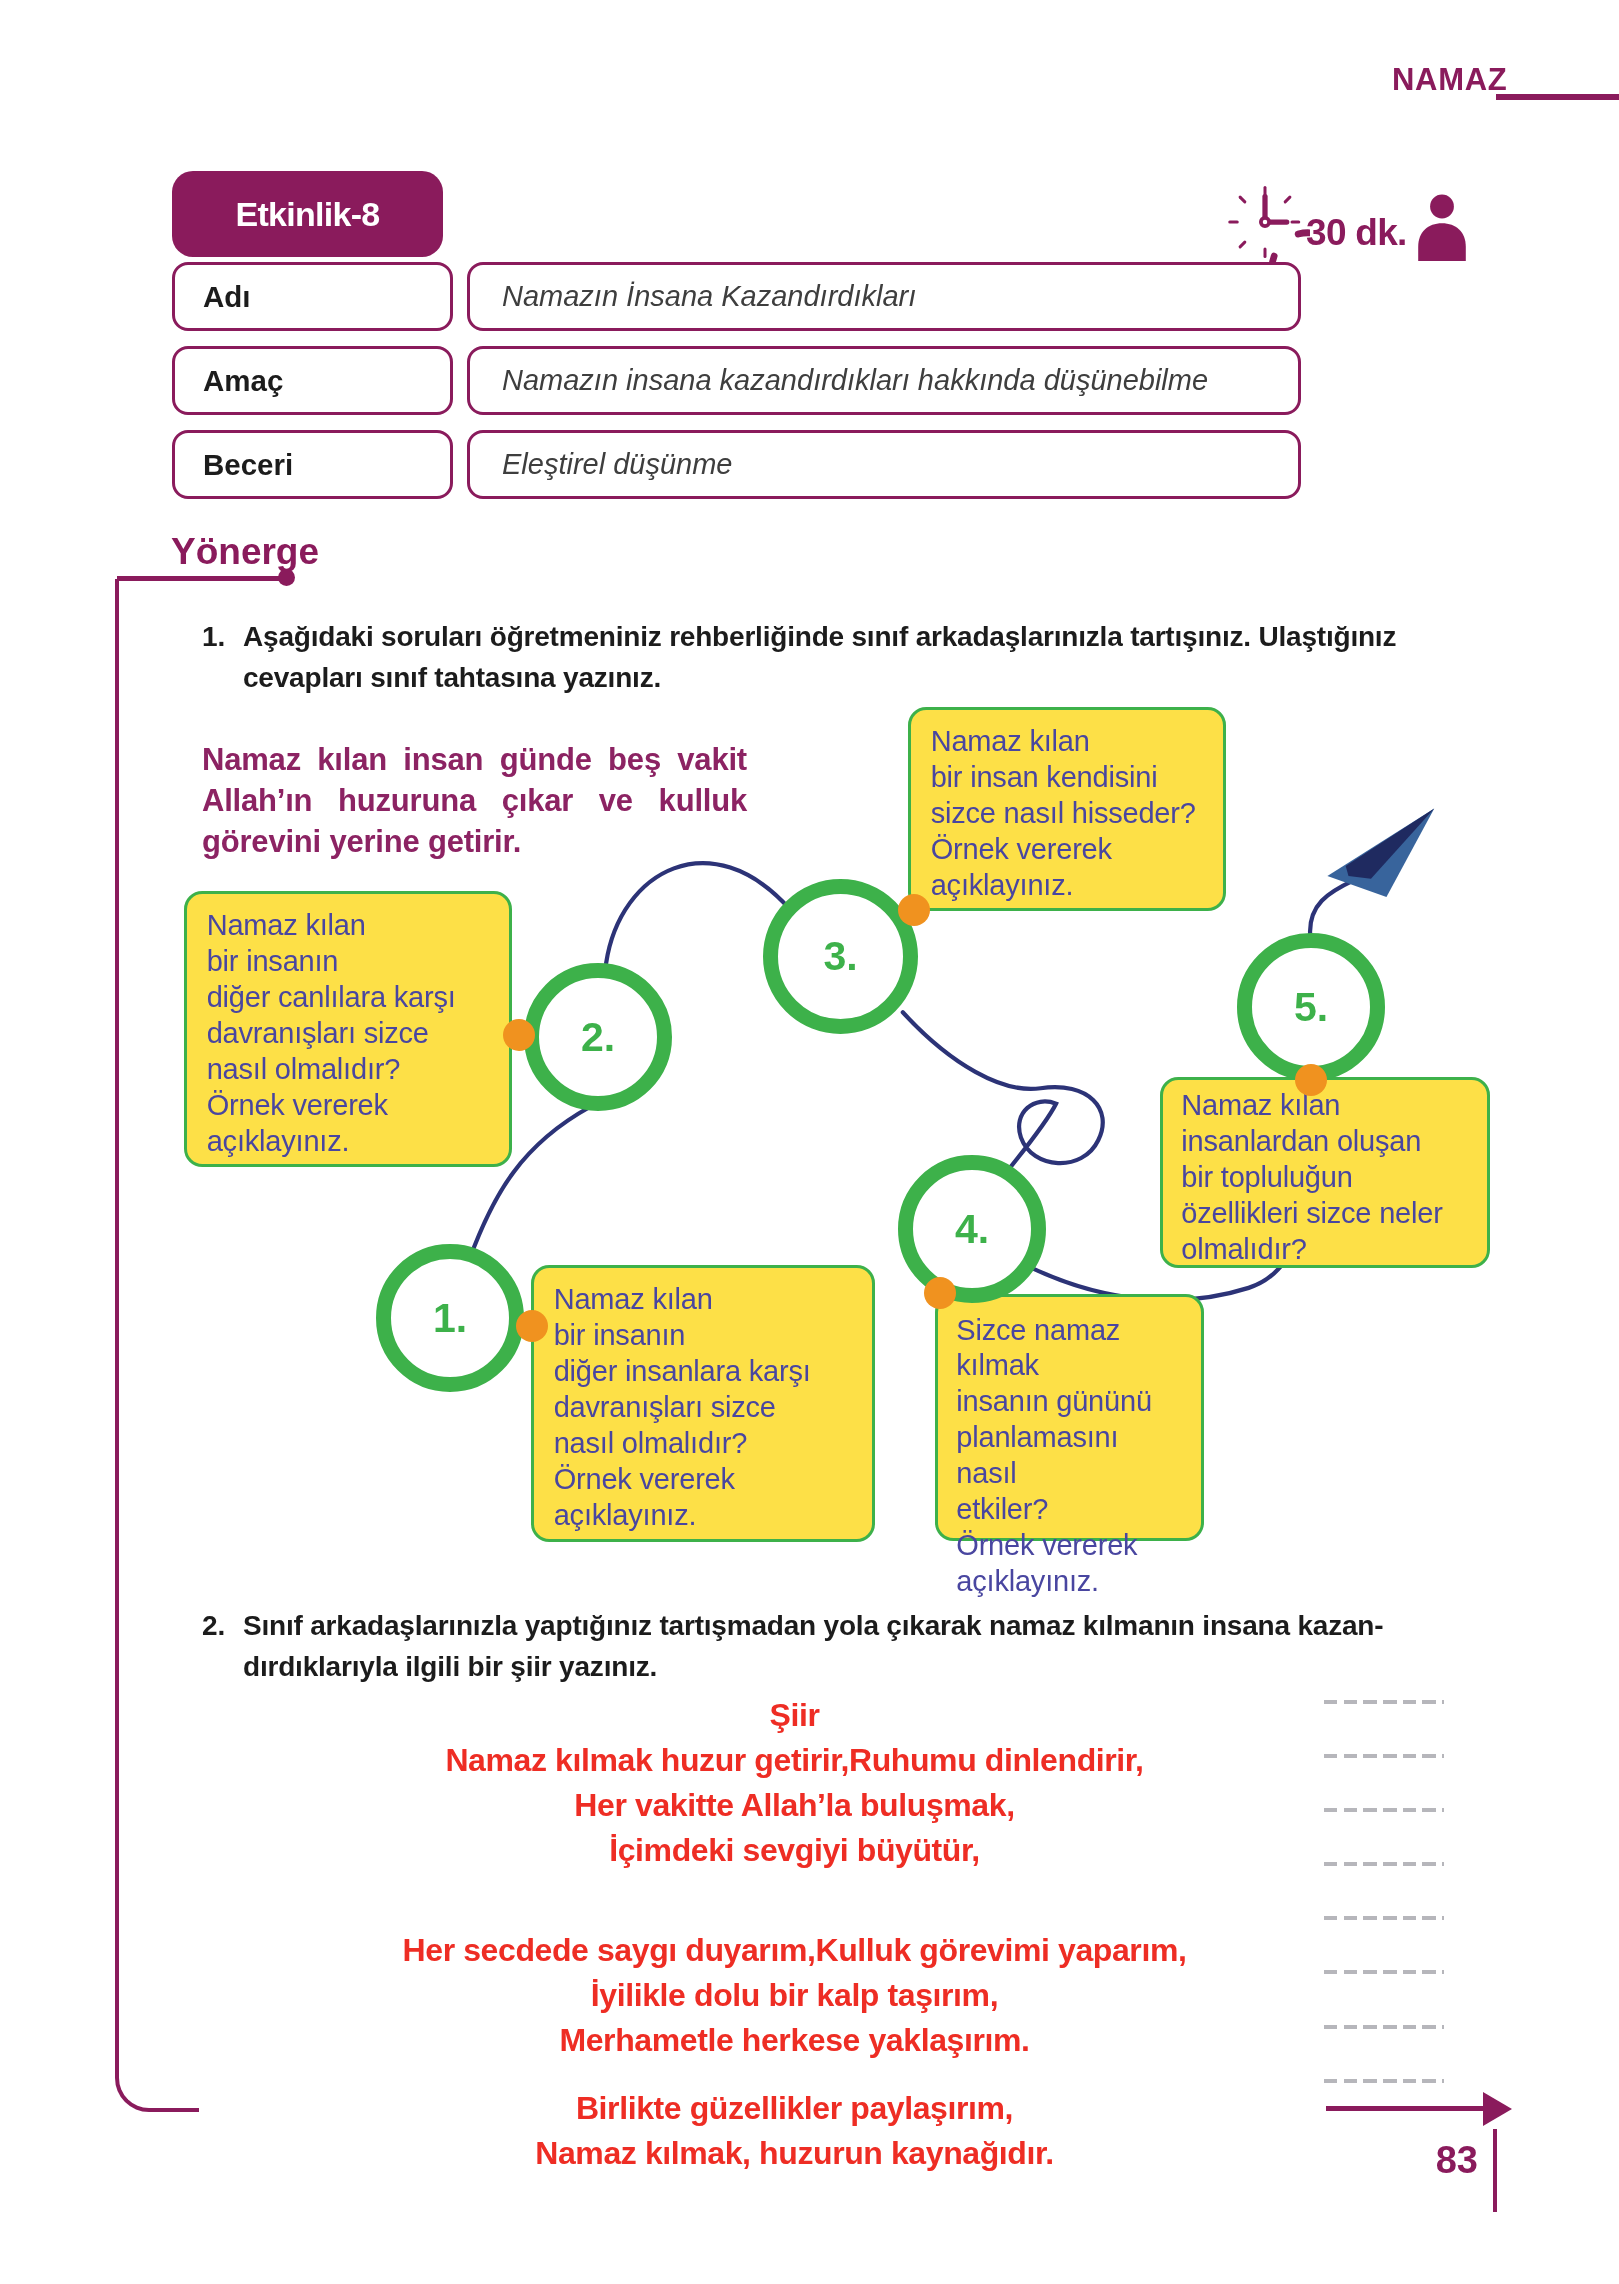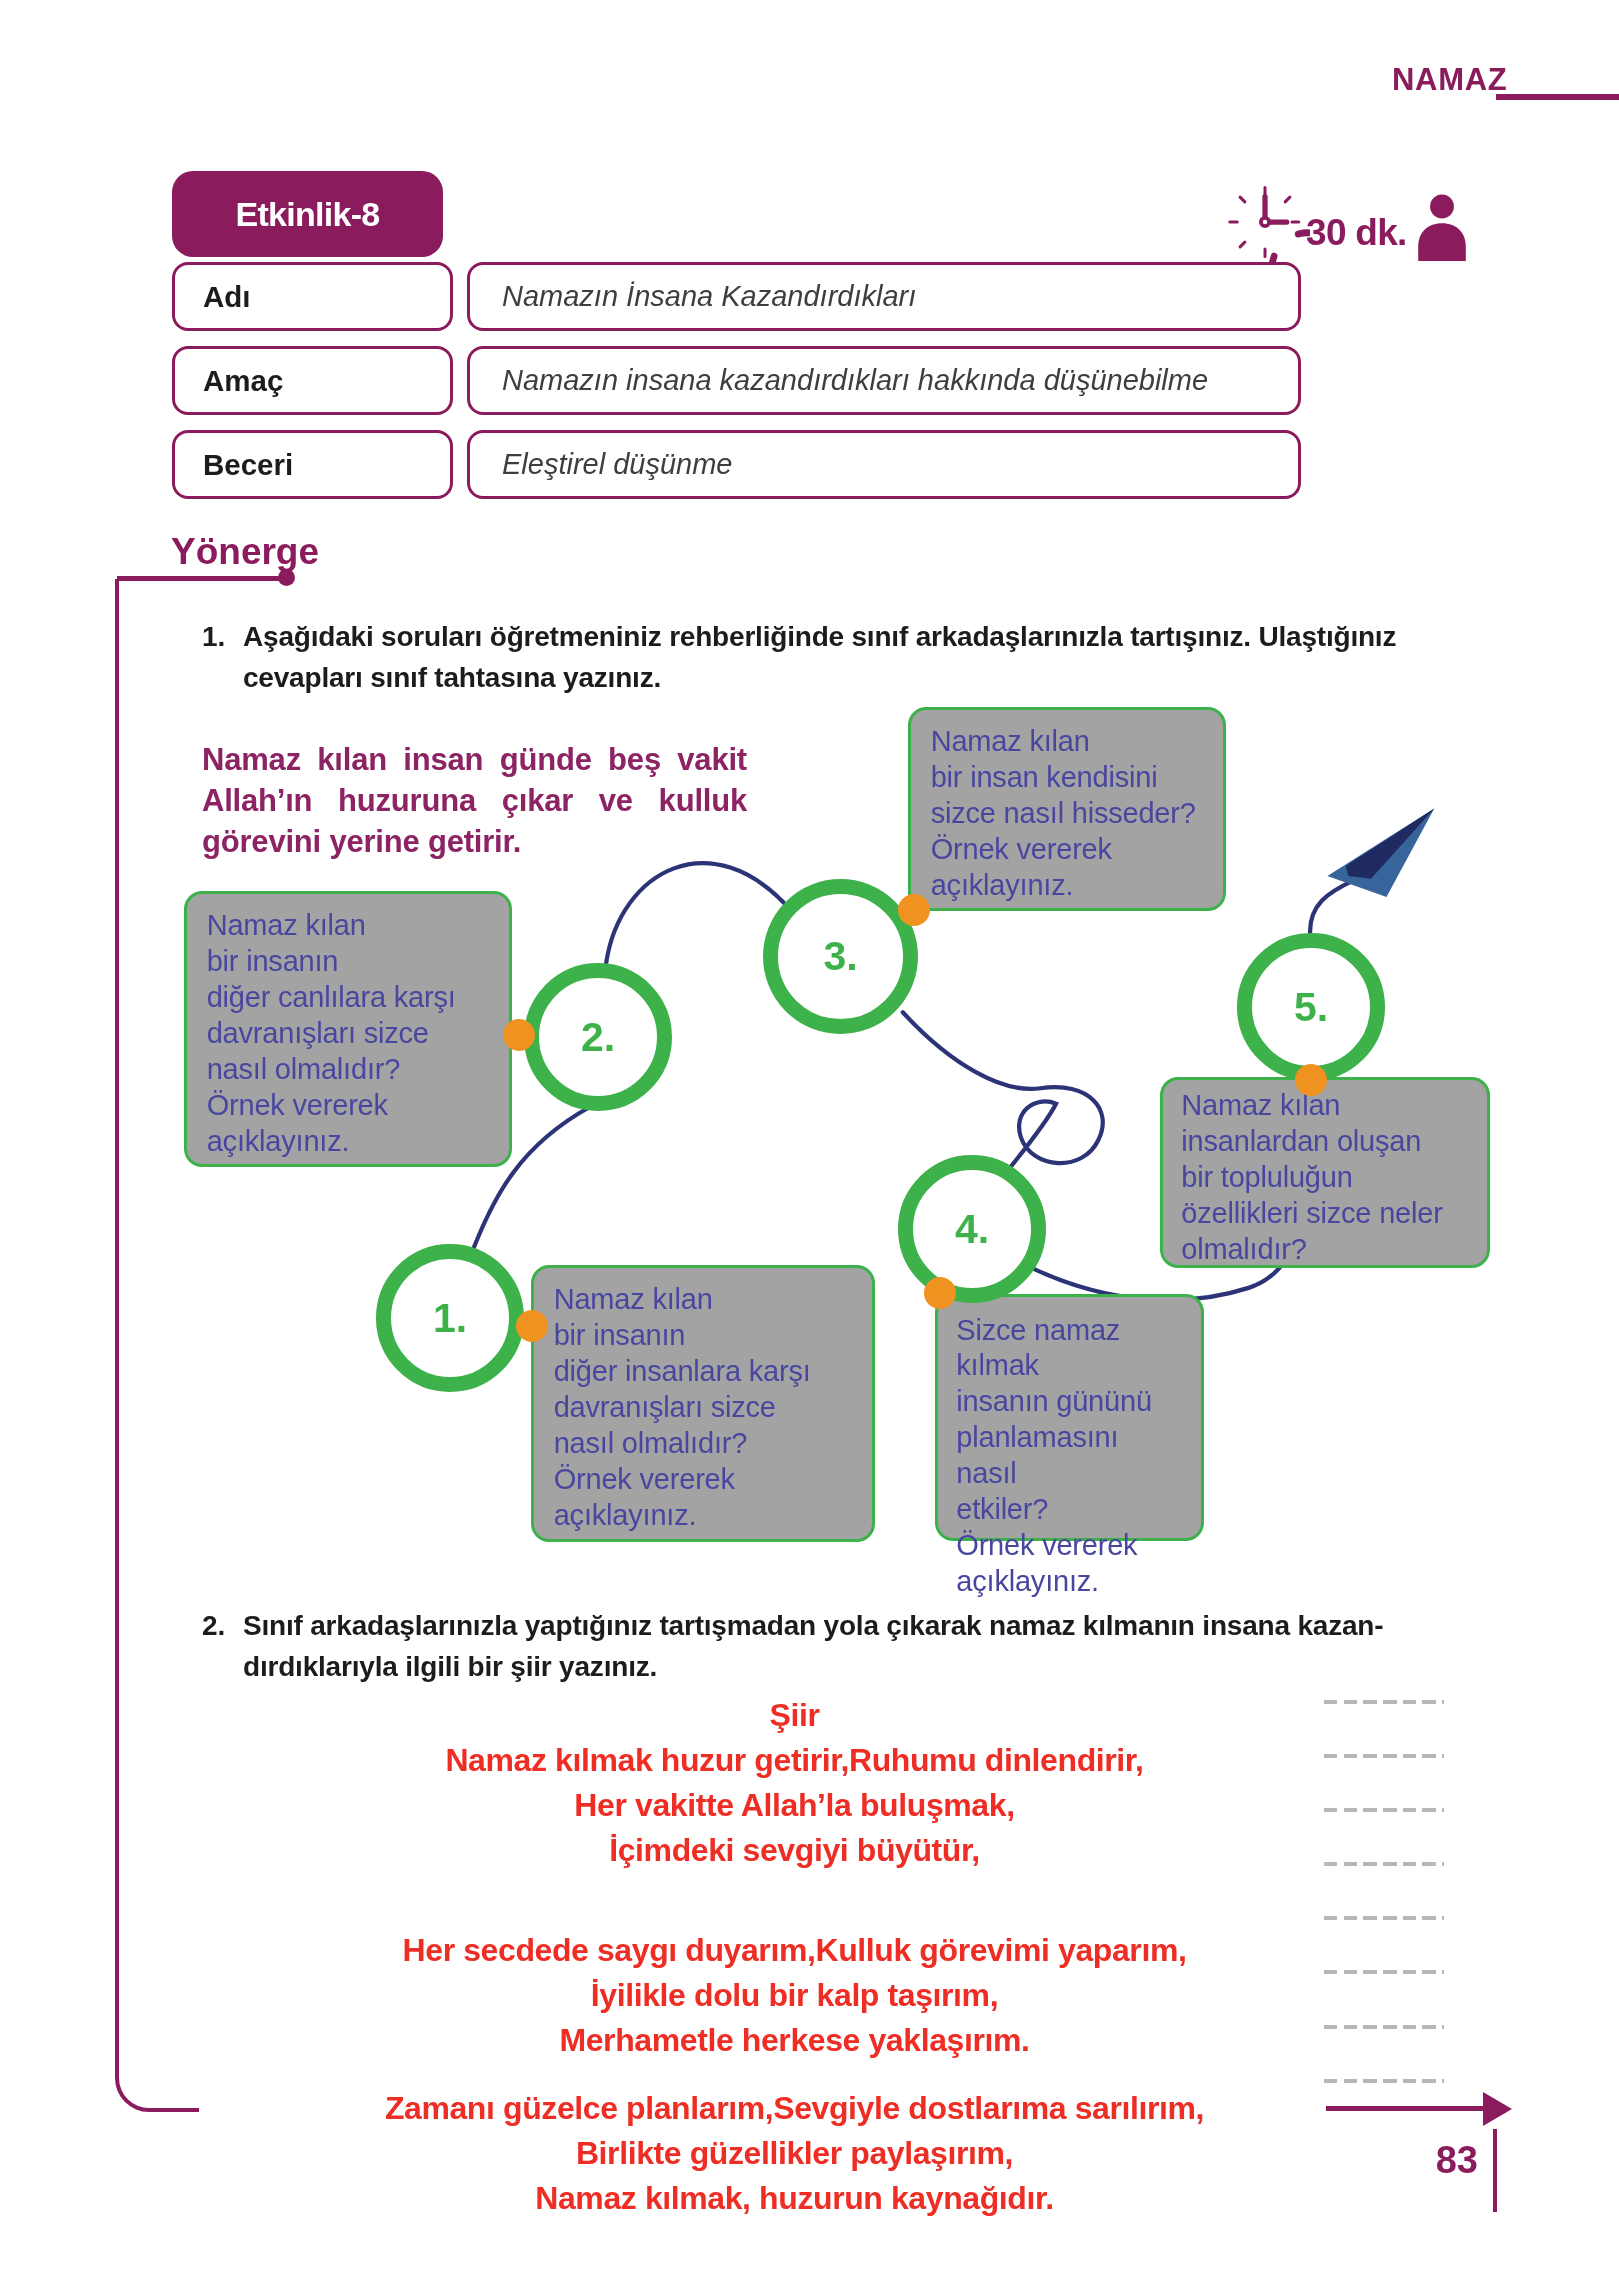--- a/index.html
+++ b/index.html
@@ -53,21 +53,21 @@
   .step-text{flex:1;font-size:28px;font-weight:bold;line-height:1.48;white-space:pre-line;letter-spacing:-0.2px;}
   .s1{top:616px;} .s2{top:1605px;}
 
   .intro-note{position:absolute;left:202px;top:740px;width:545px;font-size:31px;font-weight:bold;
     color:#8c2363;line-height:1.32;text-align:justify;letter-spacing:-0.2px;}
 
   
   .flow{position:absolute;left:0;top:0;width:1620px;height:2284px;z-index:1;pointer-events:none;}
 
   
-  .bubble{position:absolute;z-index:2;background:#a3a3a3;border:3.5px solid var(--green);border-radius:18.3px;
+  .bubble{position:absolute;z-index:2;background:#fde047;border:3.5px solid var(--green);border-radius:18.3px;
     color:var(--indigo);font-size:29px;line-height:1.24;white-space:pre-line;padding:14px 19.7px;letter-spacing:-0.2px;}
   .b1{left:531px;top:1265px;width:344px;height:277px;}
   .b2{left:184px;top:891px;width:328px;height:276px;}
   .b3{left:908px;top:707px;width:318px;height:204px;}
   .b4{left:935px;top:1294px;width:269px;height:247px;padding:15.5px 18.3px;}
   .b5{left:1160px;top:1077px;width:330px;height:191px;padding:8.4px 18.3px;}
 
   
   .qcircle{position:absolute;z-index:3;width:148px;height:148px;border-radius:50%;background:#fff;
     border:15.5px solid var(--green);display:flex;align-items:center;justify-content:center;
@@ -249,21 +249,20 @@
     <div>Namaz kılmak huzur getirir,Ruhumu dinlendirir,</div>
     <div>Her vakitte Allah’la buluşmak,</div>
     <div>İçimdeki sevgiyi büyütür,</div>
   </div>
   <div class="poem st2">
     <div>Her secdede saygı duyarım,Kulluk görevimi yaparım,</div>
     <div>İyilikle dolu bir kalp taşırım,</div>
     <div>Merhametle herkese yaklaşırım.</div>
   </div>
   <div class="poem st3">
-    <div>Zamanı güzelce planlarım,Sevgiyle dostlarıma sarılırım,</div>
     <div>Birlikte güzellikler paylaşırım,</div>
     <div>Namaz kılmak, huzurun kaynağıdır.</div>
   </div>
 
   <div class="dashline" style="top:1700px"></div>
   <div class="dashline" style="top:1754px"></div>
   <div class="dashline" style="top:1808px"></div>
   <div class="dashline" style="top:1862px"></div>
   <div class="dashline" style="top:1916px"></div>
   <div class="dashline" style="top:1970px"></div>

